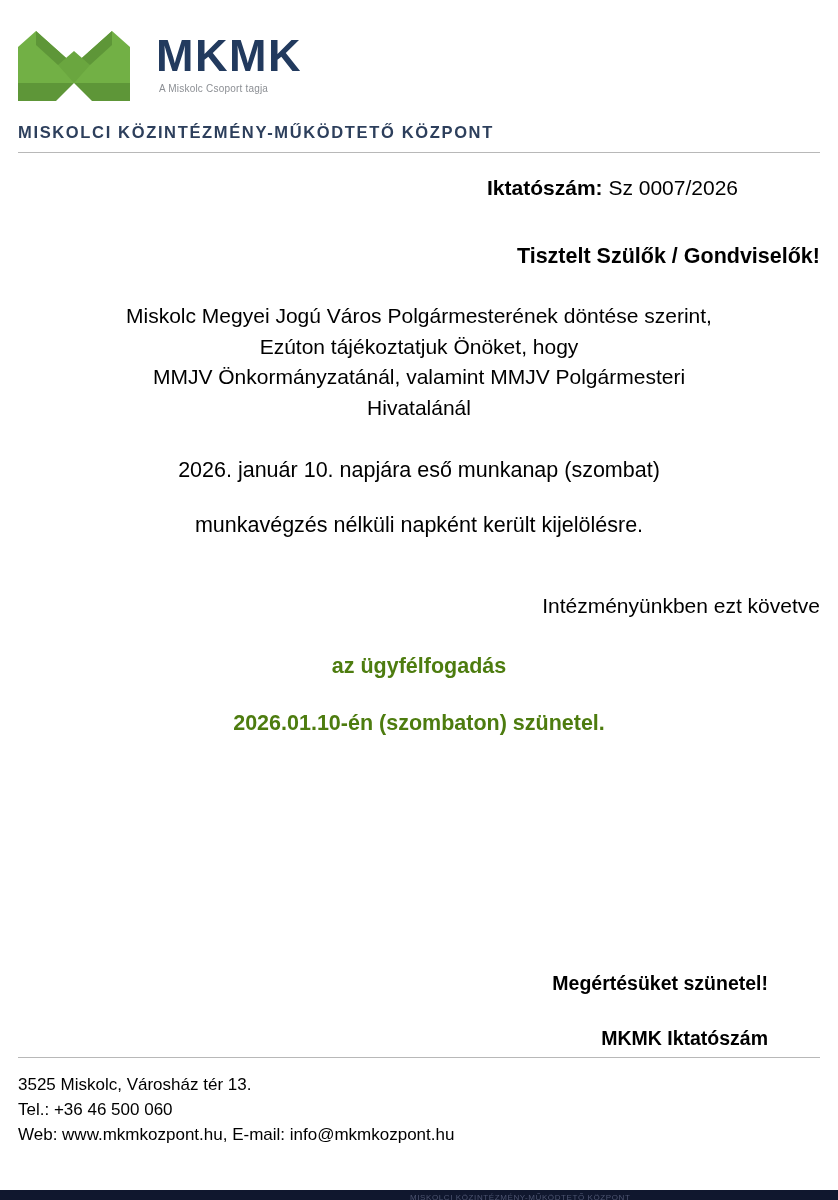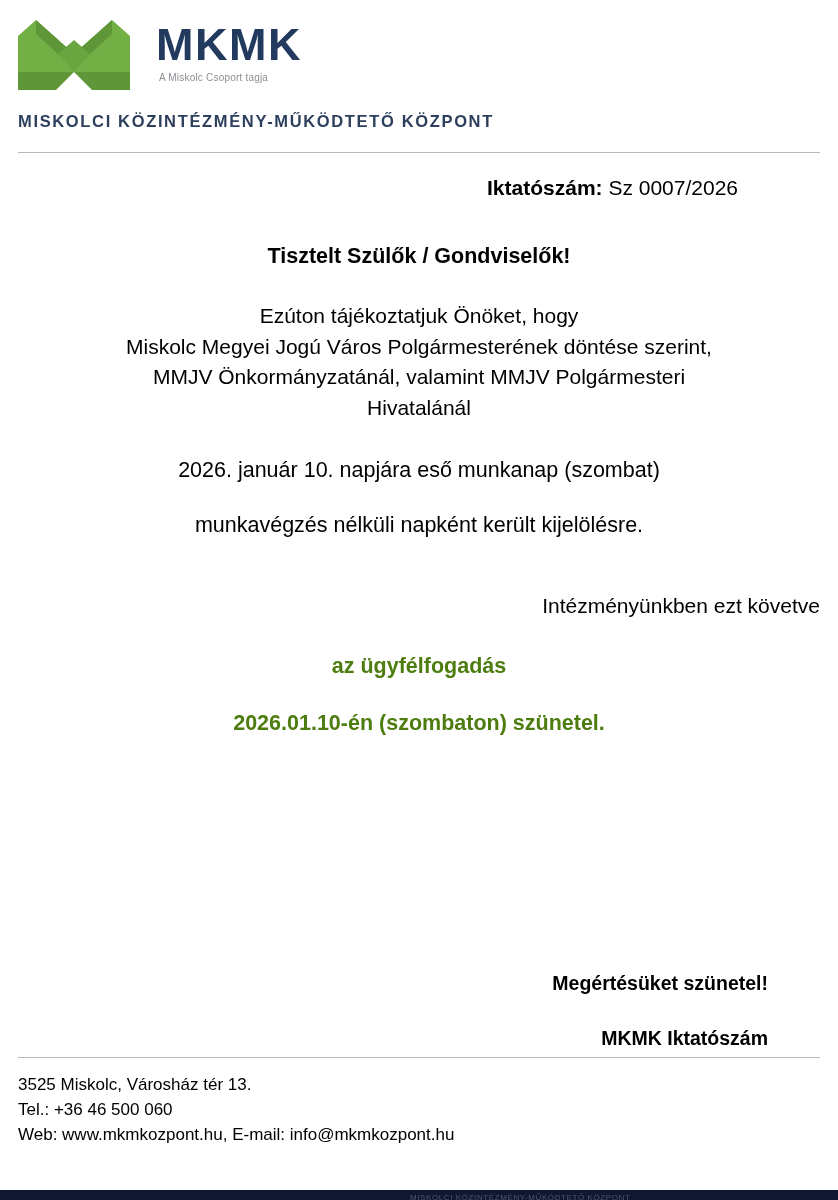--- a/index.html
+++ b/index.html
@@ -23,21 +23,21 @@
   
   .letterhead {
     position: absolute;
     left: 0;
     top: 0;
     width: 838px;
   }
   .brand-row {
     display: flex;
     align-items: flex-start;
-    padding: 18px 0 0 18px;
+    padding: 29px 0 0 18px;
   }
   .logo-mark {
     width: 112px;
     height: 74px;
     flex: 0 0 auto;
     margin-top: 2px;
   }
   .brand-text {
     margin-left: 26px;
     margin-top: 4px;
@@ -84,21 +84,21 @@
   }
   .ref-line {
     text-align: right;
     font-size: 21px;
     padding-right: 82px;
     padding-top: 16px;
   }
   .ref-line .ref-label { font-weight: bold; }
 
   .salutation {
-    text-align: center;
+    text-align: right;
     font-size: 21.5px;
     font-weight: bold;
     margin-top: 44px;
   }
   .para {
     text-align: center;
     font-size: 21px;
     line-height: 1.46;
     margin-top: 32px;
   }
@@ -205,22 +205,22 @@
   <div class="body-area">
 
     <div class="ref-line">
       <span class="ref-label">Iktatószám:</span>
       <span>Sz 0007/2026</span>
     </div>
 
     <div class="salutation">Tisztelt Szülők / Gondviselők!</div>
 
     <div class="para">
+      <span class="ln">Miskolc Megyei Jogú Város Polgármesterének döntése szerint,</span>
       <span class="ln">Ezúton tájékoztatjuk Önöket, hogy</span>
-      <span class="ln">Miskolc Megyei Jogú Város Polgármesterének döntése szerint,</span>
       <span class="ln">MMJV Önkormányzatánál, valamint MMJV Polgármesteri</span>
       <span class="ln">Hivatalánál</span>
     </div>
 
     <div class="emph">2026. január 10. napjára eső munkanap (szombat)</div>
     <div class="emph second">munkavégzés nélküli napként került kijelölésre.</div>
 
     <div class="follow">Intézményünkben ezt követve</div>
 
     <div class="red">az ügyfélfogadás</div>

